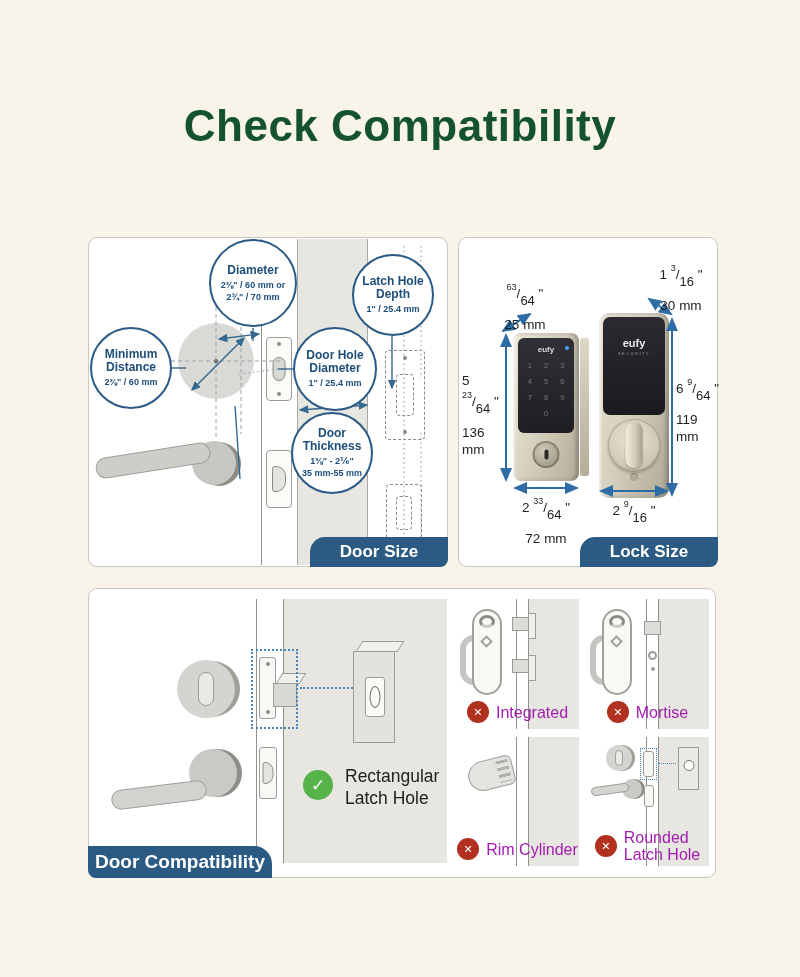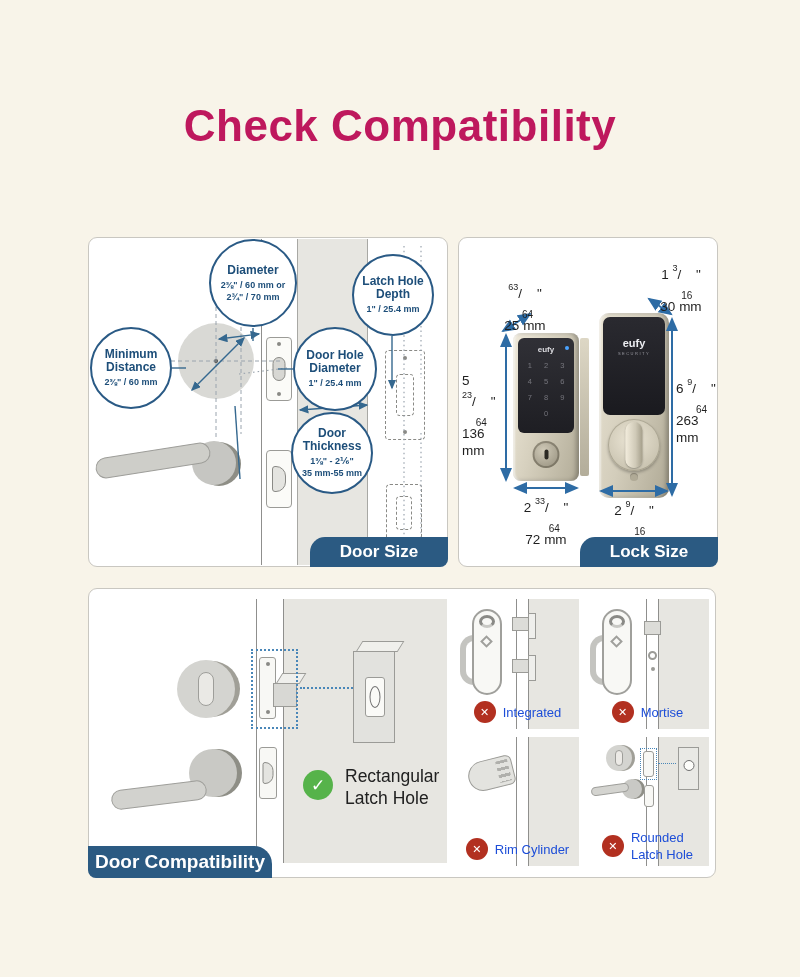--- a/index.html
+++ b/index.html
@@ -1,20 +1,20 @@
 <!DOCTYPE html>
 <html><head>
 <meta charset="utf-8">
 <style>
   * { margin:0; padding:0; box-sizing:border-box; }
   body { font-family:"Liberation Sans","DejaVu Sans",sans-serif; }
   #canvas { position:relative; width:800px; height:977px; background:#f8f4e9; overflow:hidden; }
 
   .title { position:absolute; top:98px; left:0; width:100%; text-align:center;
-           font-size:44px; font-weight:700; color:#be185d; line-height:56px; letter-spacing:.5px; }
+           font-size:44px; font-weight:700; color:#14532d; line-height:56px; letter-spacing:.5px; }
 
   .panel { position:absolute; background:#fff; border:1px solid #c9c7c1; border-radius:9px; }
   #panel-door { left:88px; top:237px; width:360px; height:330px; }
   #panel-lock { left:458px; top:237px; width:260px; height:330px; }
   #panel-compat { left:88px; top:588px; width:628px; height:290px; }
 
   .tab { position:absolute; background:#2b5a82; color:#fff; font-weight:700;
          display:flex; align-items:center; justify-content:center; z-index:9; }
   .tab-right { right:-1px; bottom:-1px; width:138px; height:30px; font-size:17px; border-radius:15px 0 8px 0; }
   .tab-left  { left:-1px; bottom:-1px; width:184px; height:32px; font-size:19px; border-radius:0 18px 0 8px; }
@@ -81,21 +81,21 @@
     border-radius:50%; background:radial-gradient(circle at 45% 40%,#ece6d6,#bdb7a3);
     box-shadow:0 2px 3px rgba(0,0,0,.25), inset 0 0 0 1px rgba(120,115,95,.4); }
   .thumbturn { position:absolute; left:50%; top:50%; transform:translate(-50%,-50%); width:17px; height:46px;
     border-radius:9px; background:linear-gradient(90deg,#f2ecdc,#cfc9b7 60%,#a49e8a);
     box-shadow:0 1px 2px rgba(0,0,0,.3); }
   .rear-dot { position:absolute; left:50%; bottom:17px; transform:translateX(-50%); width:8px; height:8px;
     border-radius:50%; background:#b0aa96; box-shadow:inset 0 1px 1px rgba(0,0,0,.25); }
 
   .meas { position:absolute; color:#1f1f1f; font-size:13.5px; line-height:17px; z-index:4; }
   .meas sup { font-size:9px; position:relative; top:-2px; }
-  .meas sub { font-size:10px; position:relative; top:17px; }
+  .meas sub { font-size:13px; position:relative; top:4px; }
   .m-mm { margin-top:11px; }
 
   
   .wall { position:absolute; background:#e7e6e1; z-index:1; }
   .c-tt { position:absolute; left:88px; top:71px; width:58px; height:58px; border-radius:50%;
     background:#d4d4d0; box-shadow:6px 0 0 -1px #a09f97; z-index:2; }
   .c-tt-knob { position:absolute; left:50%; top:50%; transform:translate(-50%,-50%); width:16px; height:34px;
     border-radius:8px; background:#eae9e5; border:1px solid #9e9e9a; }
   .c-rose { position:absolute; left:100px; top:160px; width:48px; height:48px; border-radius:50%;
     background:#c9c9c5; box-shadow:5px 0 0 0 #8e8e86; z-index:2; }
@@ -121,21 +121,21 @@
     justify-content:center; z-index:5; }
   .compat-label { position:absolute; left:256px; top:176px; font-size:17.5px; line-height:22px;
     color:#212121; z-index:5; }
 
   .cell { position:absolute; width:123px; height:130px; background:#fff; overflow:hidden; }
   .cell .wall2 { position:absolute; left:72px; top:0; right:0; bottom:0; background:#e7e6e1;
     border-left:1px solid #8f8f8d; }
   .cell .edge { position:absolute; left:60px; top:0; bottom:0; width:1px; background:#8f8f8d; }
   .cell-label { position:absolute; left:0; right:0; bottom:6px; display:flex; align-items:center;
     justify-content:center; gap:7px; z-index:5; }
-  .cell-label .t { font-size:13px; color:#1d4ed8; line-height:17px; }
+  .cell-label .t { font-size:16px; color:#a21caf; line-height:17px; }
   .x-badge { width:22px; height:22px; border-radius:50%; background:#b23020; color:#fff; font-size:11px;
     font-weight:700; display:flex; align-items:center; justify-content:center; flex:none; }
 
   .hs-plate { position:absolute; left:16px; top:10px; width:30px; height:86px; border-radius:15px;
     border:2px solid #a0a09c; background:#f8f8f5; z-index:2; }
   .hs-knob { position:absolute; left:23px; top:16px; width:16px; height:13px; border-radius:50%;
     border:3px solid #8a8a86; border-bottom-color:#c9c9c5; z-index:3; }
   .hs-keyhole { position:absolute; left:26px; top:38px; width:9px; height:9px; border:2px solid #a0a09c;
     transform:rotate(45deg); z-index:3; }
   .hs-handle { position:absolute; left:4px; top:36px; width:18px; height:50px; border:6px solid #c4c4c0;
@@ -298,21 +298,21 @@
       <div class="m-mm">30 mm</div>
     </div>
 
     <div class="meas" style="left:0px; top:134px; width:44px; text-align:left; padding-left:3px;">
       <div><span>5</span> <sup>23</sup><span>/</span><sub>64</sub>&nbsp;<span>"</span></div>
       <div class="m-mm">136 mm</div>
     </div>
 
     <div class="meas" style="left:217px; top:138px; width:44px; text-align:left;">
       <div><span>6</span> <sup>9</sup><span>/</span><sub>64</sub>&nbsp;<span>"</span></div>
-      <div class="m-mm">263 mm</div>
+      <div class="m-mm">119 mm</div>
     </div>
 
     <div class="meas" style="left:54px; top:257px; width:66px; text-align:center;">
       <div><span>2</span> <sup>33</sup><span>/</span><sub>64</sub>&nbsp;<span>"</span></div>
       <div class="m-mm">72 mm</div>
     </div>
 
     <div class="meas" style="left:140px; top:260px; width:70px; text-align:center;">
       <div><span>2</span> <sup>9</sup><span>/</span><sub>16</sub>&nbsp;<span>"</span></div>
       <div class="m-mm">43 mm</div>

